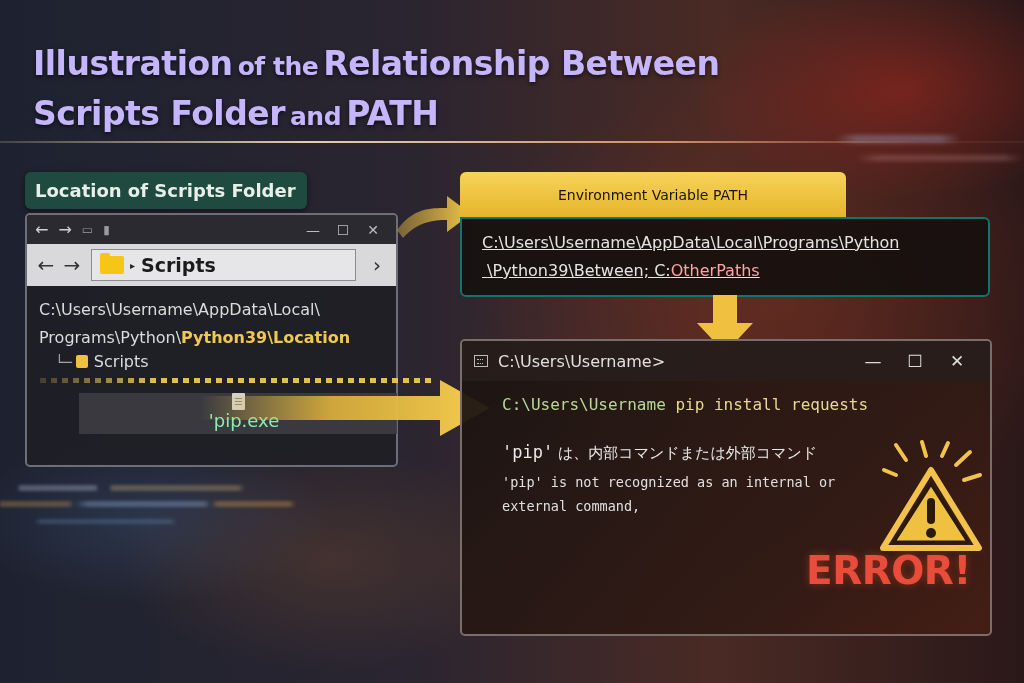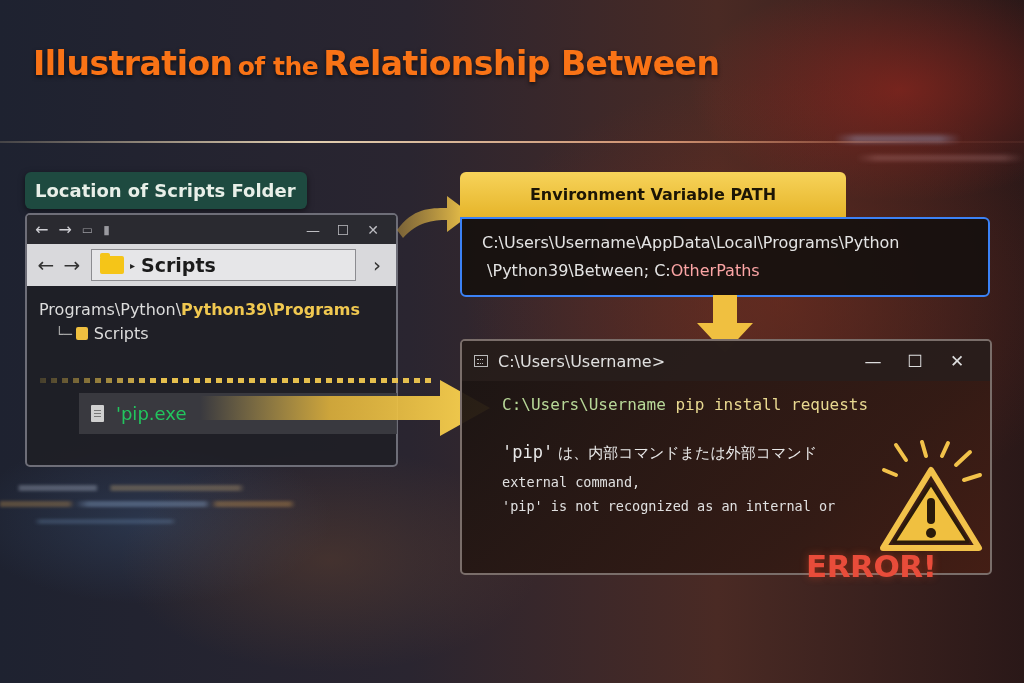--- a/index.html
+++ b/index.html
@@ -28,21 +28,21 @@
     background:
       linear-gradient(90deg, transparent 10%, rgba(160,180,220,0.35) 20%, rgba(160,180,220,0.35) 60%, transparent 70%) 0 15px/100% 8px no-repeat,
       linear-gradient(90deg, transparent 20%, rgba(200,140,140,0.3) 30%, rgba(200,140,140,0.3) 90%, transparent 100%) 0 35px/100% 6px no-repeat;
     filter: blur(2px);
   }
 
   
   .title {
     position: absolute; left: 33px; top: 42px;
     font-family: "DejaVu Sans", sans-serif; font-weight: bold;
-    color: #f97316; line-height: 44px;
+    color: #c4b5fd; line-height: 44px;
     text-shadow: 0 2px 4px rgba(0,0,0,0.6);
     letter-spacing: -0.5px;
   }
   .title .big { font-size: 33px; }
   .title .small { font-size: 25px; }
   .title-rule {
     position: absolute; left: 0; top: 141px; width: 1024px; height: 2px;
     background: linear-gradient(90deg, rgba(220,200,160,0.2), rgba(245,225,190,0.9) 30%, rgba(240,170,130,0.8) 65%, rgba(200,120,100,0.1) 90%);
   }
 
@@ -90,85 +90,90 @@
   .lock-icon { width: 12px; height: 13px; background: #f0c040; border-radius: 2px; margin-right: 6px; display: inline-block; }
   .dotline {
     position: absolute; left: 40px; top: 378px; width: 392px; height: 5px;
     background: repeating-linear-gradient(90deg, #f0c850 0 6px, transparent 6px 11px);
     opacity: 0.95;
   }
   .dotline::before { content: ""; position: absolute; inset: 0; background: linear-gradient(90deg, rgba(30,30,36,0.8), transparent 30%); }
   .file-row {
     position: absolute; left: 79px; top: 393px; width: 318px; height: 41px;
     background: rgba(60,60,66,0.9); display: flex; align-items: center; padding-left: 12px;
-    color: #22c55e; font-size: 18px;
+    color: #86efac; font-size: 18px; flex-direction: column;
   }
   .doc-icon { width: 13px; height: 17px; background: #d0d0d0; margin-right: 12px; border-radius: 1px; position: relative; }
   .doc-icon::after { content: ""; position: absolute; left: 3px; top: 5px; width: 7px; height: 7px; background: repeating-linear-gradient(180deg, #777 0 1px, transparent 1px 3px); }
 
   
   .arrow-right-big {
     position: absolute; left: 200px; top: 380px; width: 300px; height: 56px;
   }
   .arrow-curve { position: absolute; left: 395px; top: 190px; width: 80px; height: 50px; }
   .arrow-down { position: absolute; left: 695px; top: 295px; width: 60px; height: 60px; }
 
   
   .badge-path {
     position: absolute; left: 460px; top: 172px; width: 386px; height: 45px;
     background: linear-gradient(180deg, #f7d35a, #e6b52a); border-radius: 6px 6px 0 0;
-    color: #1c1505; font-weight: bold; font-size: 16px;
+    color: #1c1505; font-weight: normal; font-size: 14px;
     display: flex; align-items: center; justify-content: center;
   }
   .path-box {
     position: absolute; left: 460px; top: 217px; width: 530px; height: 80px;
-    background: rgba(22,16,14,0.92); border: 2px solid #3b82f6; border-radius: 0 6px 6px 6px;
-    padding: 10px 0 0 20px; color: #e4e4e4; font-size: 16px; line-height: 28px;
+    background: rgba(22,16,14,0.92); border: 2px solid #0f766e; border-radius: 0 6px 6px 6px;
+    padding: 10px 0 0 20px; color: #e4e4e4; font-size: 16px; line-height: 28px; text-decoration: underline;
   }
   .path-box .hl { color: #fca5a5; }
 
   
   .cmd {
-    position: absolute; left: 460px; top: 339px; width: 532px; height: 236px;
+    position: absolute; left: 460px; top: 339px; width: 532px; height: 297px;
     background: linear-gradient(135deg, rgba(26,20,18,0.95), rgba(50,26,20,0.92) 70%, rgba(70,30,20,0.9));
     border: 2px solid #7a6e6a; border-radius: 5px; overflow: hidden;
   }
   .cmd .titlebar {
     height: 40px; display: flex; align-items: center; padding: 0 12px;
     background: rgba(40,30,28,0.9); color: #e0e0e0; font-size: 16px;
   }
   .cmd-icon { width: 14px; height: 12px; border: 1.5px solid #bbb; margin-right: 10px; position: relative; }
   .cmd-icon::after { content: ""; position: absolute; left: 2px; top: 3px; width: 6px; height: 3px; border-top: 1px dotted #bbb; border-bottom: 1px dotted #bbb; }
   .cmd .titlebar .spacer { flex: 1; }
   .cmd .titlebar .wc { width: 42px; text-align: center; color: #ddd; font-size: 17px; }
   .cmd .body { padding: 10px 40px; font-family: "DejaVu Sans Mono", monospace; }
   .cmd .prompt { font-size: 16px; color: #b8d898; line-height: 28px; }
   .cmd .prompt .cmdtxt { color: #e8d890; }
   .cmd .jp { font-family: "DejaVu Sans", sans-serif; font-size: 15px; color: #e8e8e8; line-height: 26px; margin-top: 20px; }
   .cmd .jp .mono { font-family: "DejaVu Sans Mono", monospace; font-size: 17px; }
   .cmd .en { font-size: 13.5px; color: #e0e0e0; line-height: 24px; margin-top: 4px; }
 
   .warn { position: absolute; left: 876px; top: 440px; width: 110px; height: 115px; }
   .error-text {
-    position: absolute; left: 806px; top: 548px; font-size: 31px; font-weight: bold;
+    position: absolute; left: 806px; top: 548px; font-size: 39px; font-weight: bold;
     color: #e84c3a; letter-spacing: -0.5px; text-shadow: 0 0 8px rgba(255,80,40,0.4);
   }
 </style>
 </head>
 <body>
 
 <div class="bg"></div>
 <div class="bg-streaks"></div>
 <div class="bg-streaks-r"></div>
 
 <div class="title">
   <div>
     <span class="big">Illustration</span>
     <span class="small">of the</span>
     <span class="big">Relationship Between</span>
+  </div>
+  <div>
+    <span class="big">Scripts Folder</span>
+    <span class="small">and</span>
+    <span class="big">PATH</span>
   </div>
 </div>
 <div class="title-rule"></div>
 
 <div class="badge-left">Location of Scripts Folder</div>
 
 <div class="explorer">
   <div class="titlebar">
     <span class="ic">←</span>
     <span class="ic">→</span>
@@ -183,21 +188,22 @@
     <span class="nav">←</span>
     <span class="nav">→</span>
     <div class="addr">
       <span class="folder-icon"></span>
       <span class="caret">▸</span>
       <span class="crumb">Scripts</span>
     </div>
     <span class="nav">›</span>
   </div>
   <div class="path">
-    <div><span>Programs\Python\</span><span class="hl">Python39\Programs</span></div>
+    <div>C:\Users\Username\AppData\Local\</div>
+    <div><span>Programs\Python\</span><span class="hl">Python39\Location</span></div>
   </div>
   <div class="tree">
     <span class="branch">└─</span>
     <span class="lock-icon"></span>
     <span>Scripts</span>
   </div>
 </div>
 
 <div class="dotline"></div>
 <div class="file-row">
@@ -247,22 +253,22 @@
   </div>
   <div class="body">
     <div class="prompt">
       <span>C:\Users\Username</span>
       <span class="cmdtxt">pip install requests</span>
     </div>
     <div class="jp">
       <div><span class="mono">'pip'</span><span> は、内部コマンドまたは外部コマンド</span></div>
     </div>
     <div class="en">
+      <div>'pip' is not recognized as an internal or</div>
       <div>external command,</div>
-      <div>'pip' is not recognized as an internal or</div>
     </div>
   </div>
 </div>
 
 <svg class="warn" viewBox="0 0 110 115">
   <g stroke="#f2c24a" stroke-width="4" stroke-linecap="round">
     <line x1="20" y1="35" x2="8" y2="30"></line>
     <line x1="30" y1="20" x2="20" y2="5"></line>
     <line x1="50" y1="16" x2="46" y2="2"></line>
     <line x1="66" y1="16" x2="72" y2="3"></line>

